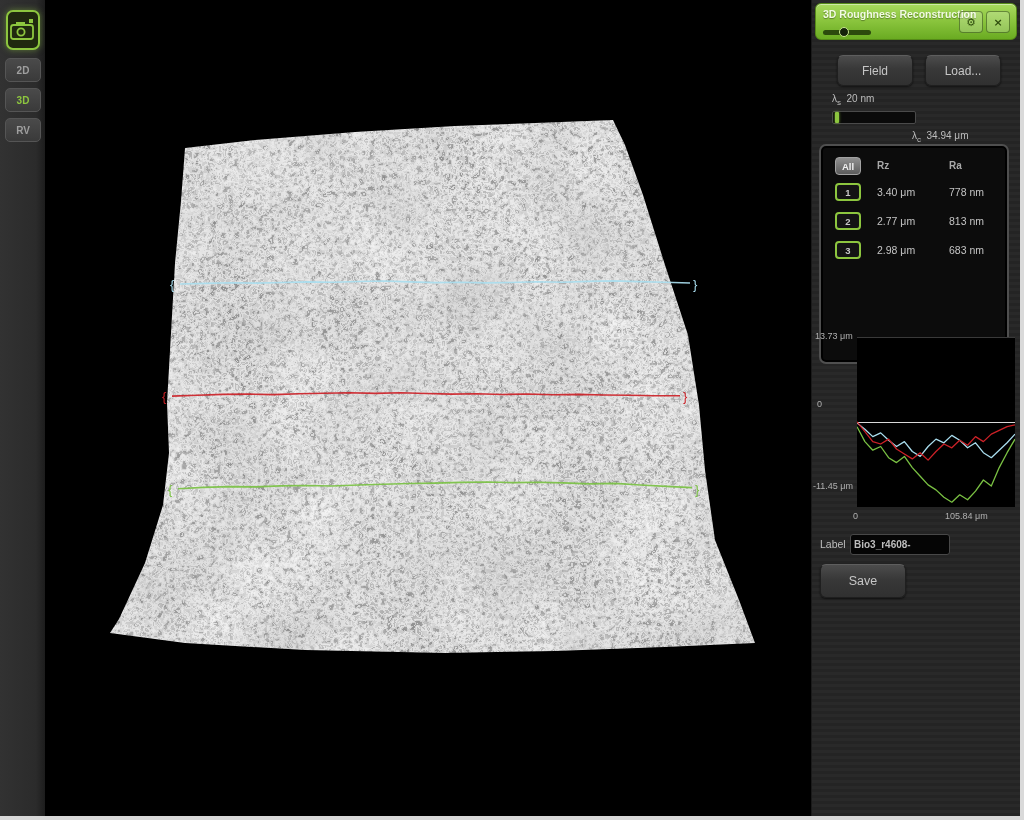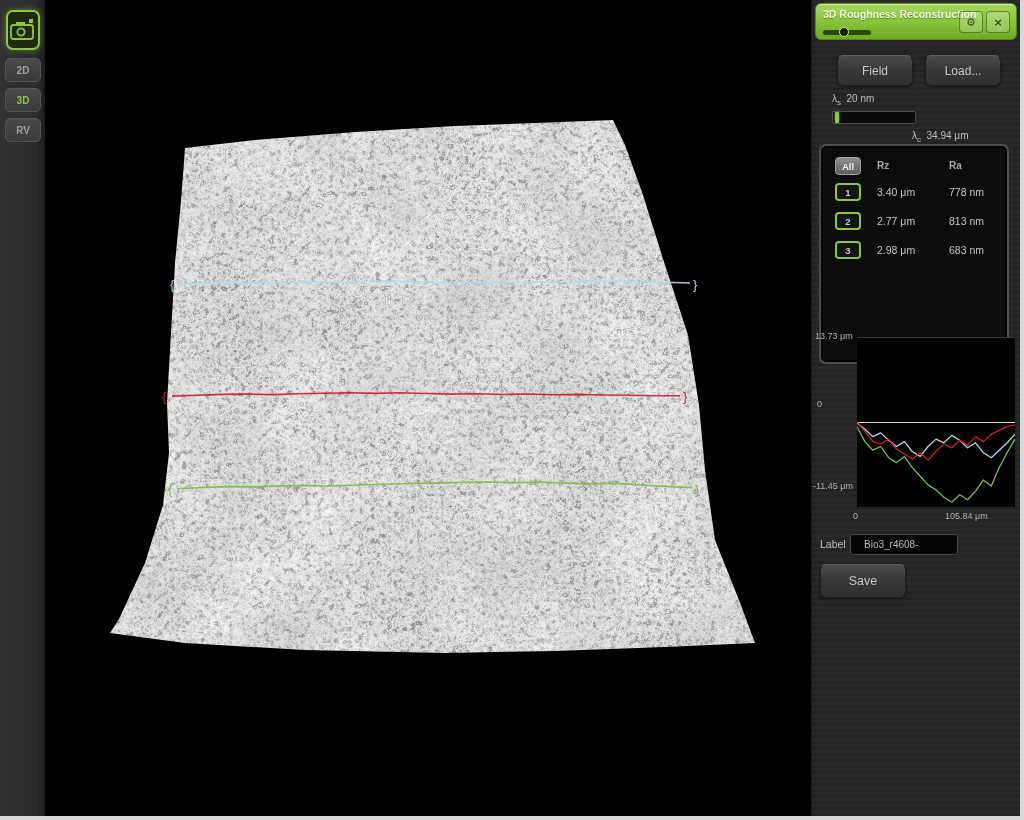--- a/index.html
+++ b/index.html
@@ -132,24 +132,25 @@
   #plot-wrap {
     position:absolute; left:45px; top:337px; width:158px; height:170px; background:#000;
     border-top:1px solid #3a3a3a;
   }
   .xlab { position:absolute; font-size:9px; color:#b0b0b0; top:511px; }
   .xl-left { left:41px; }
   .xl-right { left:133px;text-align:right; }
   
   .label-cap { position:absolute; left:8px; top:538px; font-size:10.5px; color:#bdbdbd; }
   .label-input {
-    position:absolute; left:38px; top:534px; width:108px; height:21px;
+    position:absolute; left:38px; top:534px; width:100px; height:21px;
     background:#050505; border:1px solid #484848; border-radius:3px;
-    color:#bdbdbd; font-size:10px; padding:0 13px;
-    font-family:"Liberation Sans", sans-serif;
+    color:#bdbdbd; font-size:10px; padding:0 3px;
+    font-family:"Liberation Sans", sans-serif;
+    font-weight:bold;
   }
   .save { position:absolute; left:8px; top:564px; width:86px; height:34px; font-size:12.5px; }
 </style>
 </head>
 <body>
 
 <div class="root">
 
   <div class="sidebar">
     <button class="tool cam">

